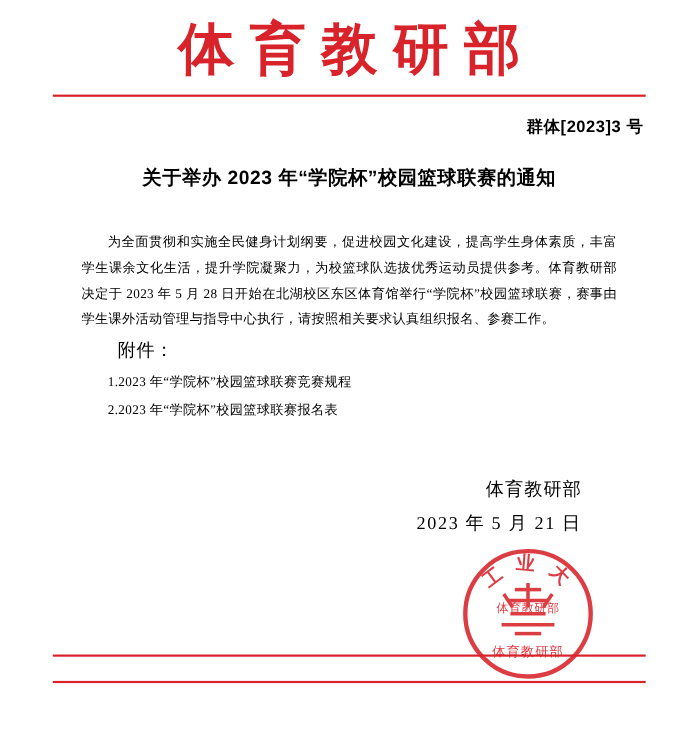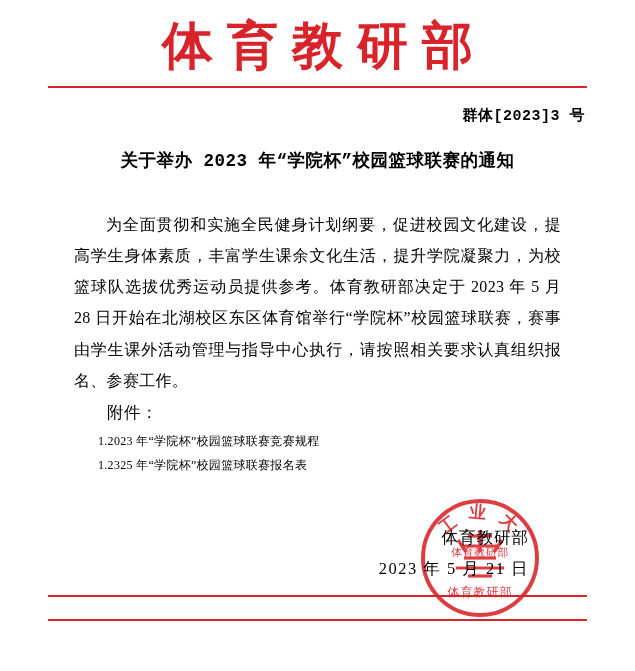--- a/index.html
+++ b/index.html
@@ -44,49 +44,49 @@
     width: 100%;
   }
 
   
   .doc-number-row {
     text-align: right;
     margin-top: 18px;
     padding-right: 2px;
   }
   .doc-number {
-    font-family: Liberation Mono, monospace;
+    font-family: Liberation Sans, sans-serif;
     font-weight: bold;
     font-size: 15px;
     letter-spacing: 0.5px;
   }
 
   
   .doc-title {
     text-align: center;
     margin-top: 22px;
-    font-family: Liberation Mono, monospace;
+    font-family: Liberation Sans, sans-serif;
     font-weight: bold;
     font-size: 17.5px;
     letter-spacing: 0.5px;
     line-height: 1.6;
   }
 
   
   .body-block {
     margin-top: 34px;
     padding: 0 26px 0 26px;
   }
   .salutation {
     font-size: 16.5px;
     line-height: 1.9;
     letter-spacing: 0.5px;
   }
   .para {
-    font-size: 16px;
+    font-size: 12px;
     line-height: 1.95;
     letter-spacing: 0.3px;
     text-align: justify;
     text-justify: inter-ideograph;
     text-indent: 2em;
     margin-top: 2px;
   }
 
   .attach-block {
     padding: 0 26px;
@@ -162,21 +162,21 @@
 
   <div class="doc-title">关于举办 2023 年“学院杯”校园篮球联赛的通知</div>
 
   <div class="body-block">
     <div class="para">为全面贯彻和实施全民健身计划纲要，促进校园文化建设，提高学生身体素质，丰富学生课余文化生活，提升学院凝聚力，为校篮球队选拔优秀运动员提供参考。体育教研部决定于 2023 年 5 月 28 日开始在北湖校区东区体育馆举行“学院杯”校园篮球联赛，赛事由学生课外活动管理与指导中心执行，请按照相关要求认真组织报名、参赛工作。</div>
   </div>
 
   <div class="attach-block">
     <div class="attach-label">附件：</div>
     <div class="attach-item">1.2023 年“学院杯”校园篮球联赛竞赛规程</div>
-    <div class="attach-item">1.2325 年“学院杯”校园篮球联赛报名表</div>
+    <div class="attach-item">2.2023 年“学院杯”校园篮球联赛报名表</div>
   </div>
 
   <svg class="seal" viewBox="0 0 124 124" xmlns="http://www.w3.org/2000/svg">
     <circle cx="62" cy="62" r="57" fill="none" stroke="#d8232a" stroke-width="4"></circle>
     <path id="sealArc" d="M 22 62 A 40 40 0 0 1 102 62" fill="none" stroke="none"></path>
     <text font-family="DejaVu Serif, serif" font-size="17" font-weight="bold" fill="#d8232a" letter-spacing="12">
       <textPath href="#sealArc" startOffset="18%">工业大</textPath>
     </text>
     <g stroke="#d8232a" stroke-width="3.2" fill="none">
       <path d="M62 34 L62 56"></path>

